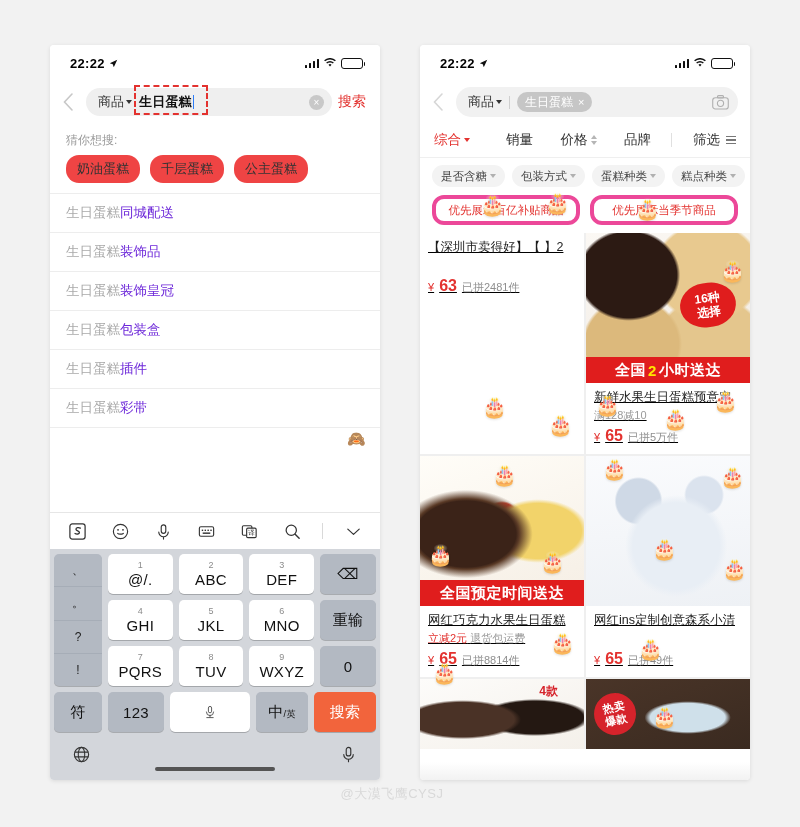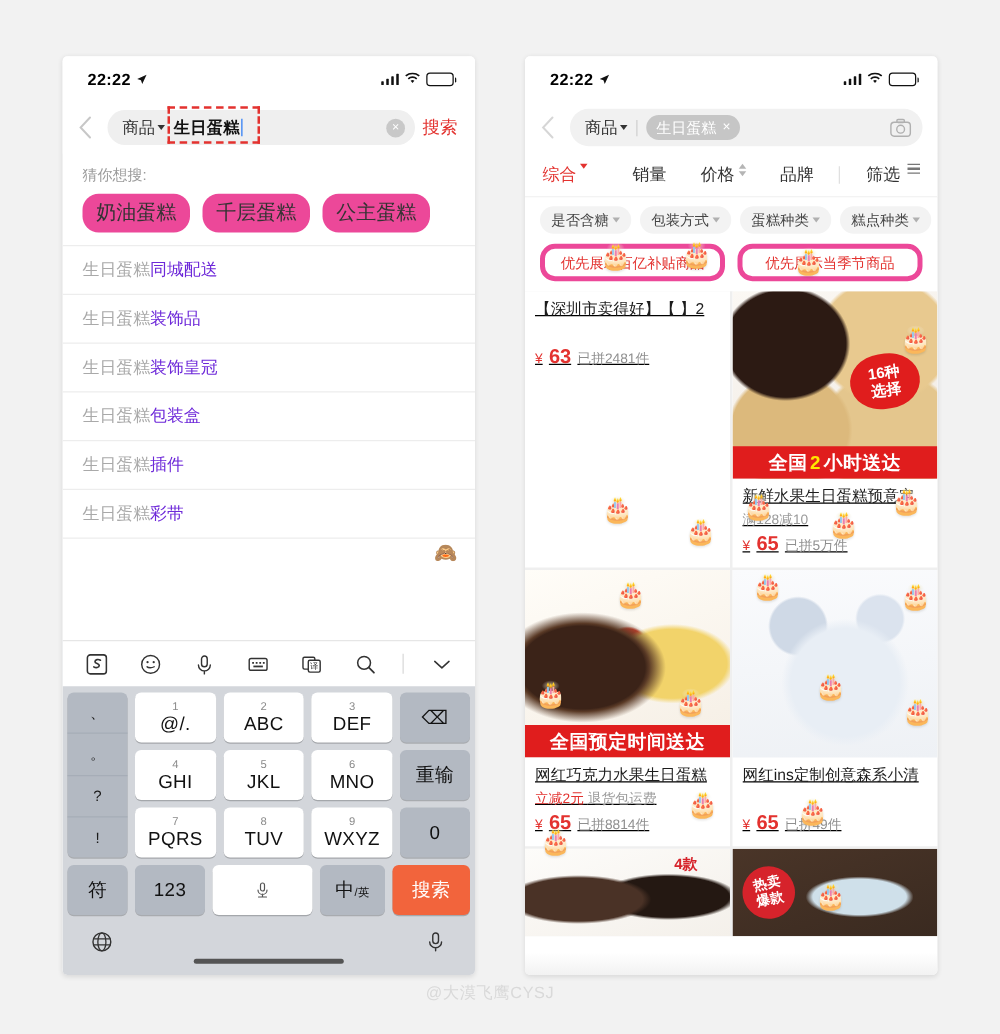--- a/index.html
+++ b/index.html
@@ -60,21 +60,21 @@
     border:2px dashed #e3322f;box-sizing:border-box;pointer-events:none;
   }
   .clear-x{width:15px;height:15px;border-radius:50%;background:#c8c8c8;
     color:#fff;font-size:10px;line-height:15px;text-align:center;margin-left:auto;flex:0 0 15px;}
   .lsearch-btn{font-size:14px;color:#e3322f;white-space:nowrap;}
 
   
   .guess-label{font-size:12px;color:#9b9b9b;padding:9px 16px 6px;}
   .chips{display:flex;gap:10px;padding:0 16px 10px;}
   .chip{
-    background:#ec4899;border-radius:13px;padding:5px 11px;font-size:16px;color:#333;
+    background:#ef4444;border-radius:13px;padding:5px 11px;font-size:13px;color:#333;
   }
   .sug-list{border-top:1px solid #ededed;}
   .sug{
     height:38px;display:flex;align-items:center;padding:0 16px;
     border-bottom:1px solid #ededed;font-size:13.5px;
   }
   .sug .pre{color:#a9a9a9;}
   .sug .post{color:#6d28d9;}
 
   .sug-foot{height:30px;position:relative;}
@@ -118,21 +118,21 @@
   .rsearch{display:flex;align-items:center;height:42px;padding:0 12px 0 8px;gap:6px;background:#fff;}
   .rsearch-box{flex:1;height:30px;background:#f1f1f1;border-radius:15px;display:flex;
     align-items:center;padding:0 8px 0 12px;gap:7px;}
   .vline{width:1px;height:13px;background:#cfcfcf;}
   .kw-pill{background:#c6c6c6;border-radius:11px;height:20px;display:flex;align-items:center;
     gap:5px;padding:0 8px;font-size:12px;color:#fff;}
   .kw-pill .x{font-size:11px;}
   .cam-ico{margin-left:auto;width:19px;height:19px;}
   .sortbar{display:flex;align-items:center;height:34px;padding:0 14px;font-size:13.5px;
     color:#333;border-bottom:1px solid #efefef;background:#fff;}
-  .sortbar .s{flex:1;display:flex;justify-content:center;gap:3px;}
+  .sortbar .s{flex:1;display:flex;align-items:center;justify-content:center;gap:3px;}
   .sortbar .s:first-child{justify-content:flex-start;color:#e3322f;flex:0 0 56px;}
   .sortbar .s.last{flex:0 0 60px;justify-content:flex-end;}
   .caret-red{width:0;height:0;border-left:3.5px solid transparent;border-right:3.5px solid transparent;
     border-top:4.5px solid #e3322f;}
   .updown{display:flex;flex-direction:column;gap:1.5px;}
   .updown i{width:0;height:0;border-left:3px solid transparent;border-right:3px solid transparent;}
   .updown i.u{border-bottom:4px solid #b5b5b5;}
   .updown i.d{border-top:4px solid #b5b5b5;}
   .hamb{display:flex;flex-direction:column;gap:2px;margin-left:3px;}
   .hamb i{width:10px;height:1.3px;background:#777;}

